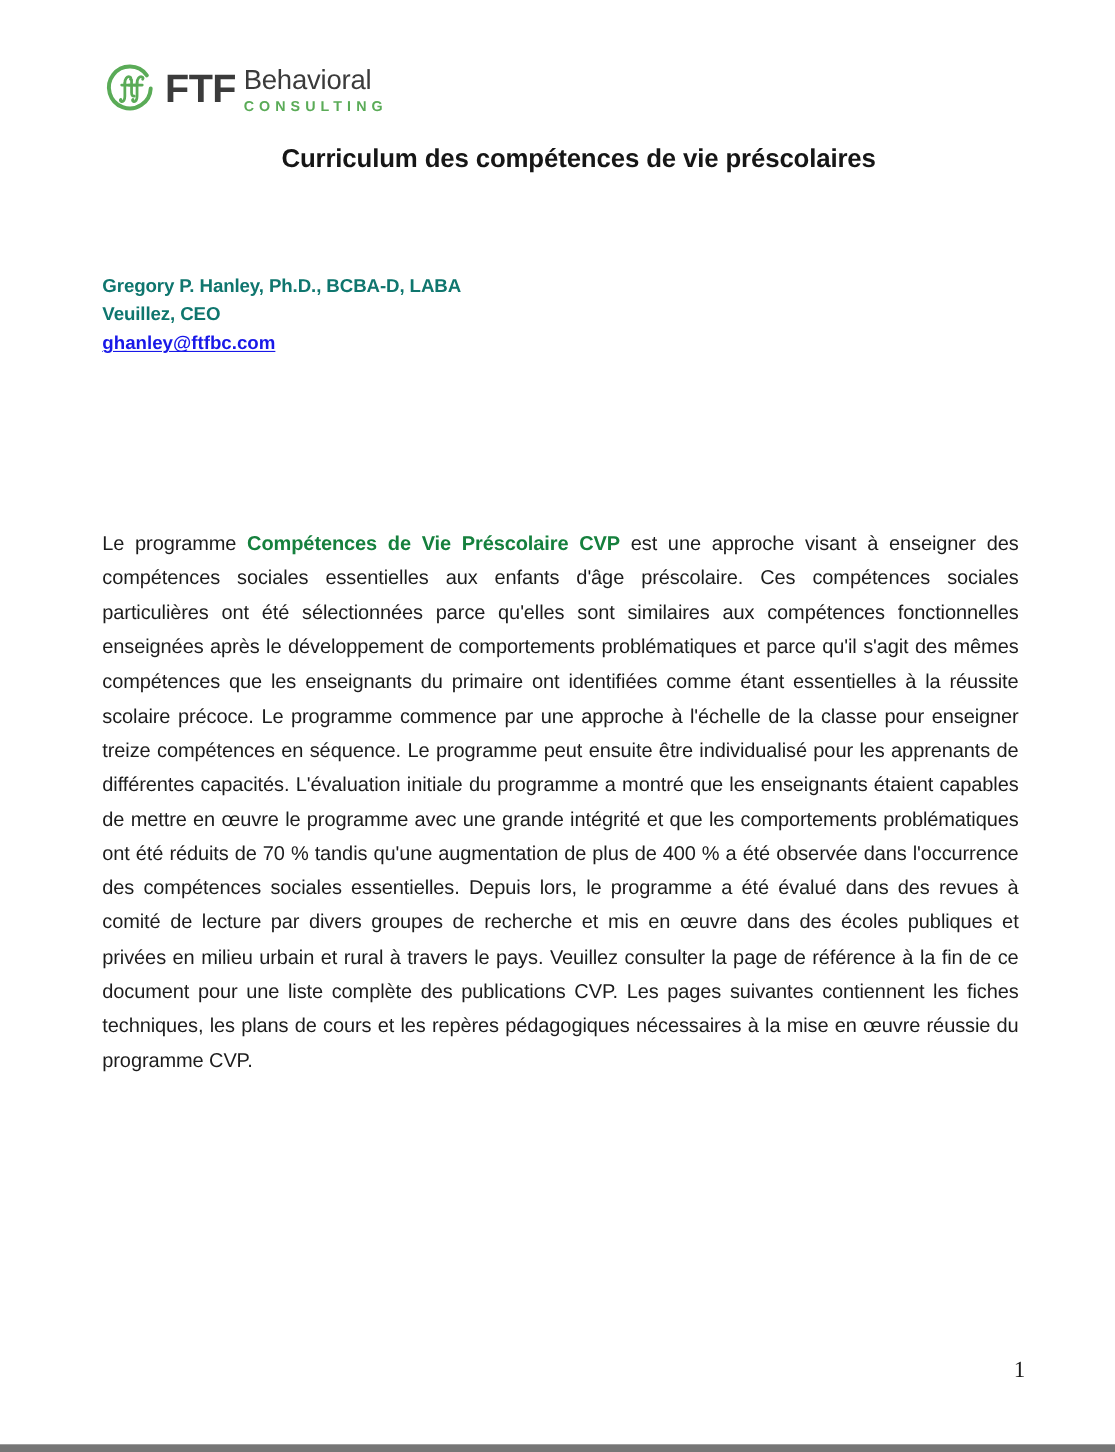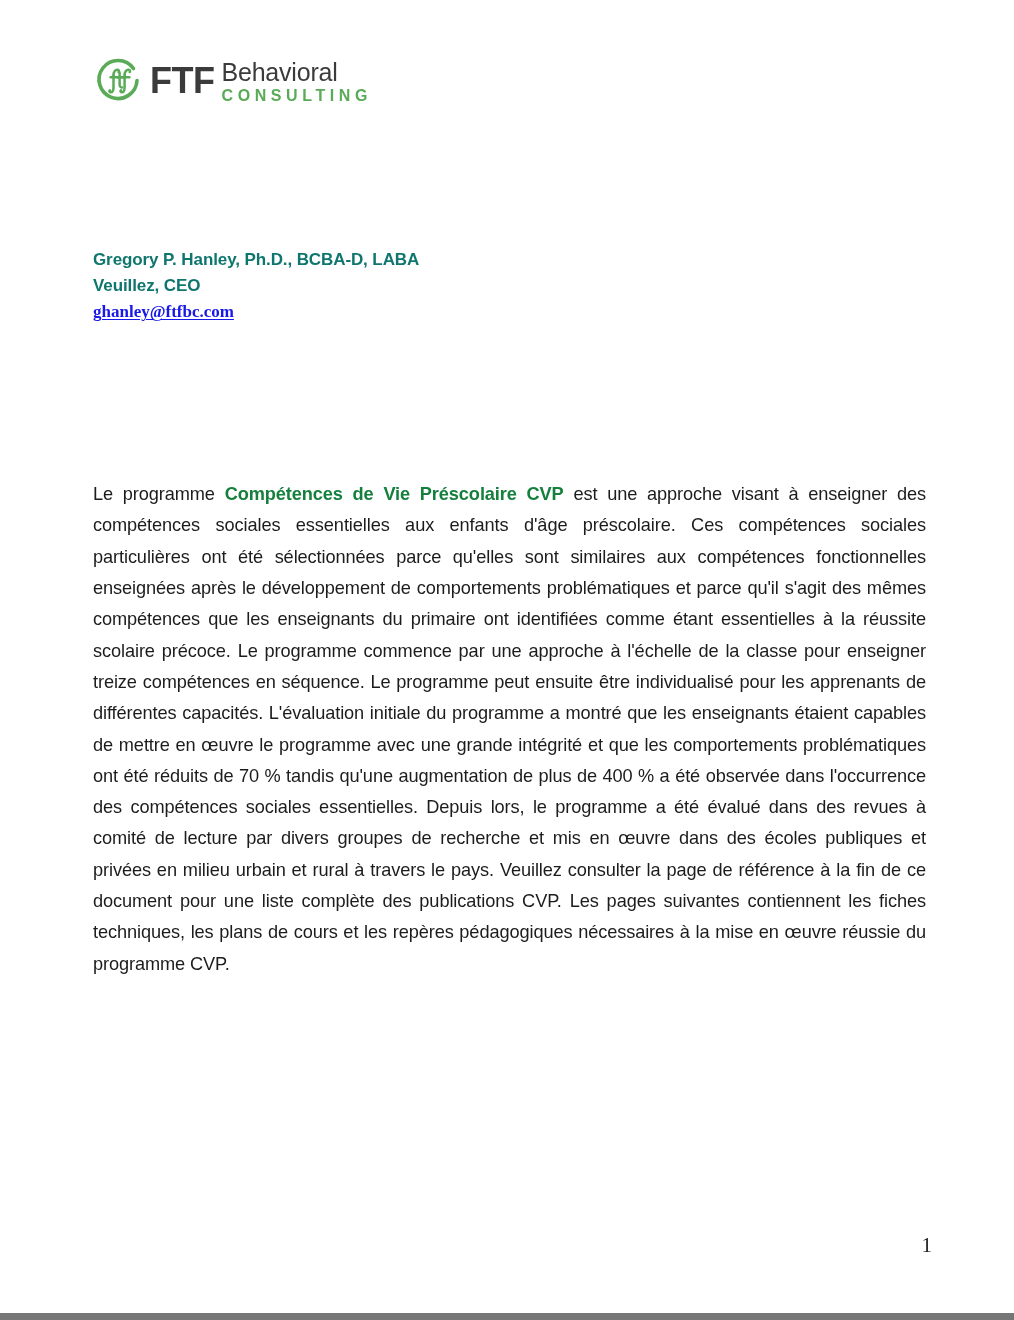--- a/index.html
+++ b/index.html
@@ -66,21 +66,21 @@
   }
   .logo-behavioral {
     font-family: "Liberation Sans", sans-serif;
     font-size: 25px;
     color: #3b3b3b;
     line-height: 1.02;
     letter-spacing: -0.2px;
   }
   .logo-consulting {
     font-family: "Liberation Sans", sans-serif;
-    font-size: 16px;
+    font-size: 13px;
     font-weight: bold;
     color: #5aab57;
     letter-spacing: 4.6px;
     margin-top: 3px;
   }
 
   
   .doc-title {
     position: absolute;
     left: 0;
@@ -116,21 +116,20 @@
     letter-spacing: -0.1px;
   }
   .email-link {
     font-size: 17px;
     font-weight: bold;
     color: #1818e8;
     text-decoration: underline;
     text-underline-offset: 2px;
     line-height: 26.2px;
     display: inline-block;
-    font-family: Liberation Serif, serif;
   }
 
   
   .body-par {
     position: absolute;
     left: 93px;
     top: 461px;
     width: 833px;
     font-size: 18.2px;
     line-height: 31.3px;
@@ -178,20 +177,21 @@
     </span>
     <span class="logo-words">
       <span class="logo-ftf">FTF</span>
       <span class="logo-stack">
         <span class="logo-behavioral">Behavioral</span>
         <span class="logo-consulting">CONSULTING</span>
       </span>
     </span>
   </div>
 
+  <h1 class="doc-title">Curriculum des compétences de vie préscolaires</h1>
 
   <div class="author-block">
     <div class="author-line">Gregory P. Hanley, Ph.D., BCBA-D, LABA</div>
     <div class="author-line">Veuillez, CEO</div>
     <div><a class="email-link" href="#">ghanley@ftfbc.com</a></div>
   </div>
 
   <p class="body-par" id="body-paragraph"><span>Le programme </span><b>Compétences de Vie Préscolaire CVP</b><span> est une approche visant à enseigner des compétences sociales essentielles aux enfants d'âge préscolaire. Ces compétences sociales particulières ont été sélectionnées parce qu'elles sont similaires aux compétences fonctionnelles enseignées après le développement de comportements problématiques et parce qu'il s'agit des mêmes compétences que les enseignants du primaire ont identifiées comme étant essentielles à la réussite scolaire précoce. Le programme commence par une approche à l'échelle de la classe pour enseigner treize compétences en séquence. Le programme peut ensuite être individualisé pour les apprenants de différentes capacités. L'évaluation initiale du programme a montré que les enseignants étaient capables de mettre en œuvre le programme avec une grande intégrité et que les comportements problématiques ont été réduits de 70 % tandis qu'une augmentation de plus de 400 % a été observée dans l'occurrence des compétences sociales essentielles. Depuis lors, le programme a été évalué dans des revues à comité de lecture par divers groupes de recherche et mis en œuvre dans des écoles publiques et privées en milieu urbain et rural à travers le pays. Veuillez consulter la page de référence à la fin de ce document pour une liste complète des publications CVP. Les pages suivantes contiennent les fiches techniques, les plans de cours et les repères pédagogiques nécessaires à la mise en œuvre réussie du programme CVP.</span></p>
 
   <div class="page-number">1</div>

